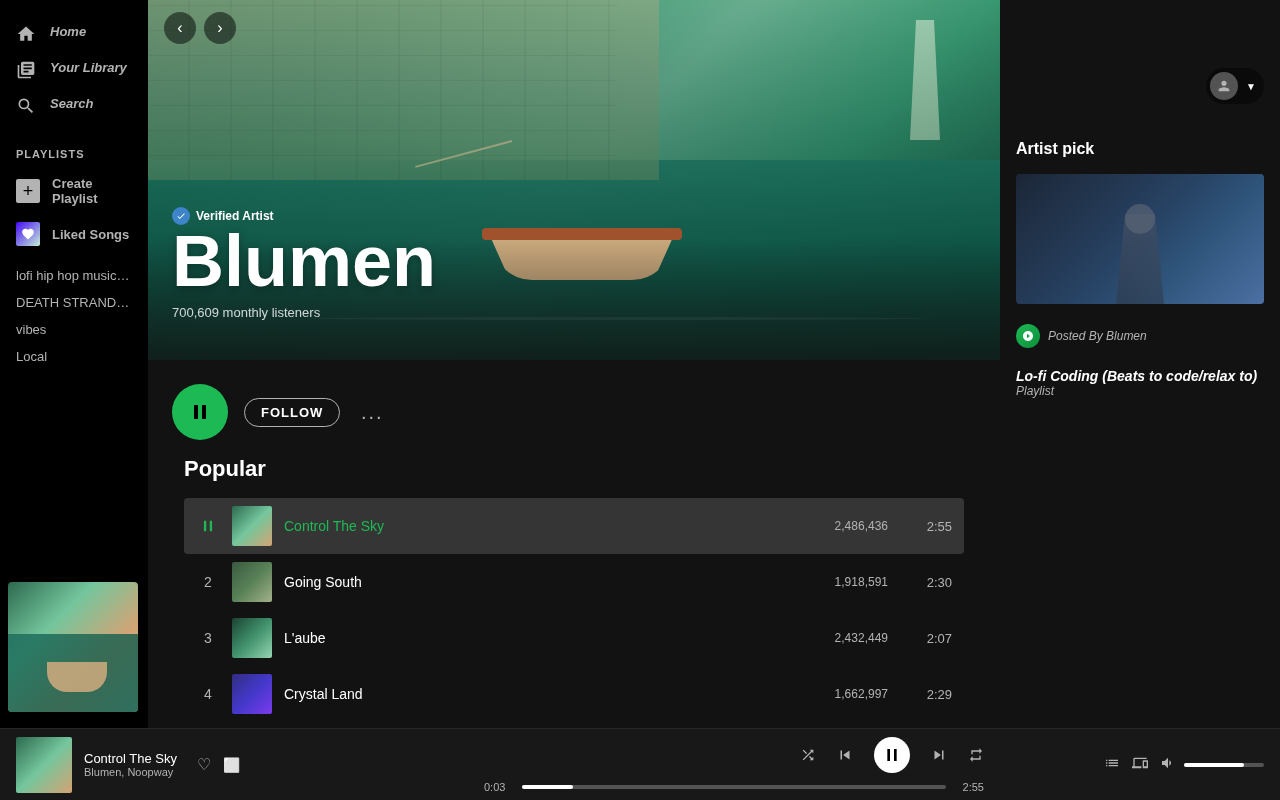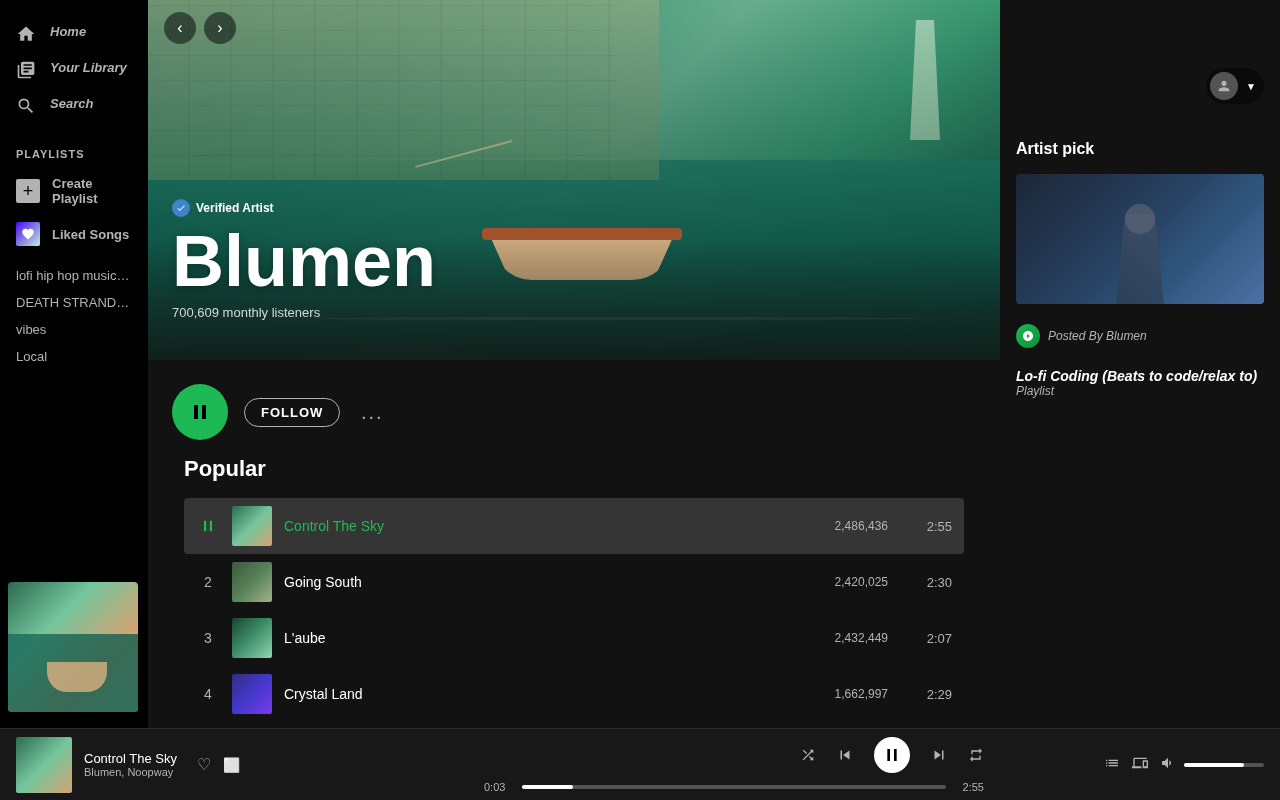--- a/index.html
+++ b/index.html
@@ -231,21 +231,20 @@
       position: absolute;
       bottom: 40px;
       left: 24px;
       z-index: 5;
     }
 
     .verified-badge {
       display: flex;
       align-items: center;
       gap: 6px;
-      margin-bottom: 8px;
     }
 
     .verified-icon {
       width: 18px;
       height: 18px;
       background: #3d85c8;
       border-radius: 50%;
       display: flex;
       align-items: center;
       justify-content: center;
@@ -882,21 +881,21 @@
               <div class="track-plays">2,486,436</div>
               <div class="track-duration">2:55</div>
             </div>
 
             <div class="track-item">
               <div class="track-number">2</div>
               <div class="track-thumb track-thumb-2"></div>
               <div class="track-info">
                 <div class="track-name">Going South</div>
               </div>
-              <div class="track-plays">2,420,025</div>
+              <div class="track-plays">1,918,591</div>
               <div class="track-duration">2:30</div>
             </div>
 
             <div class="track-item">
               <div class="track-number">3</div>
               <div class="track-thumb track-thumb-3"></div>
               <div class="track-info">
                 <div class="track-name">L'aube</div>
               </div>
               <div class="track-plays">2,432,449</div>

